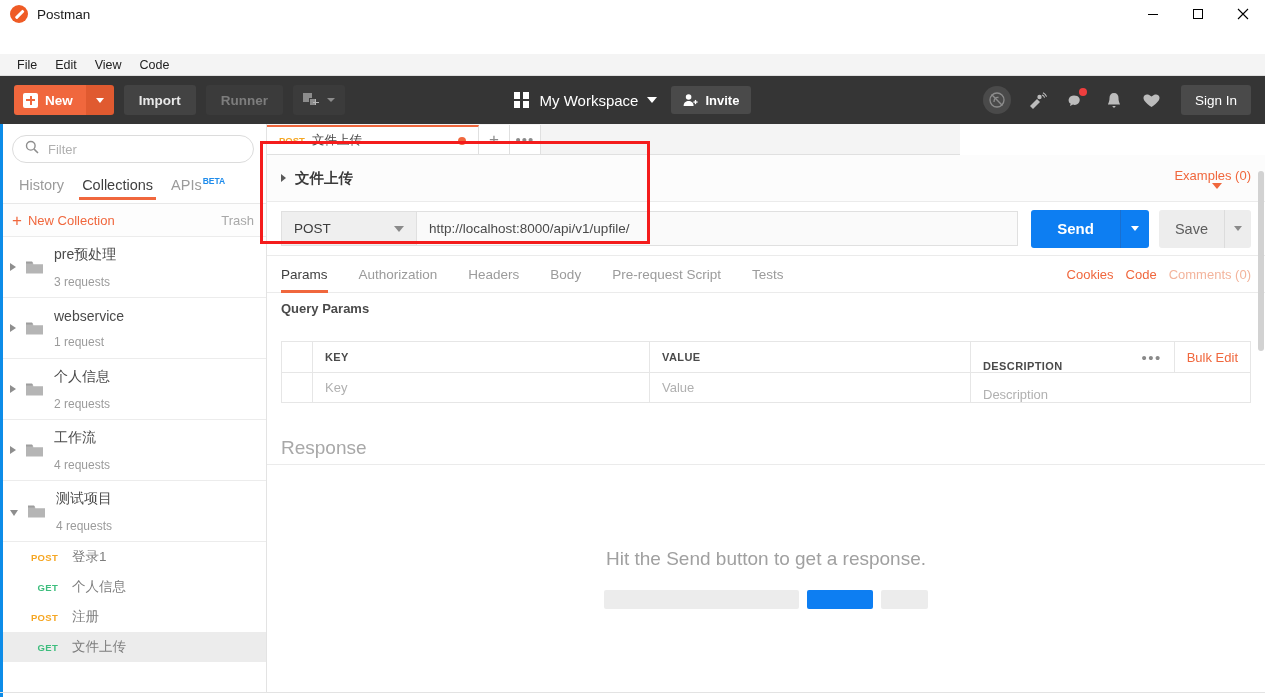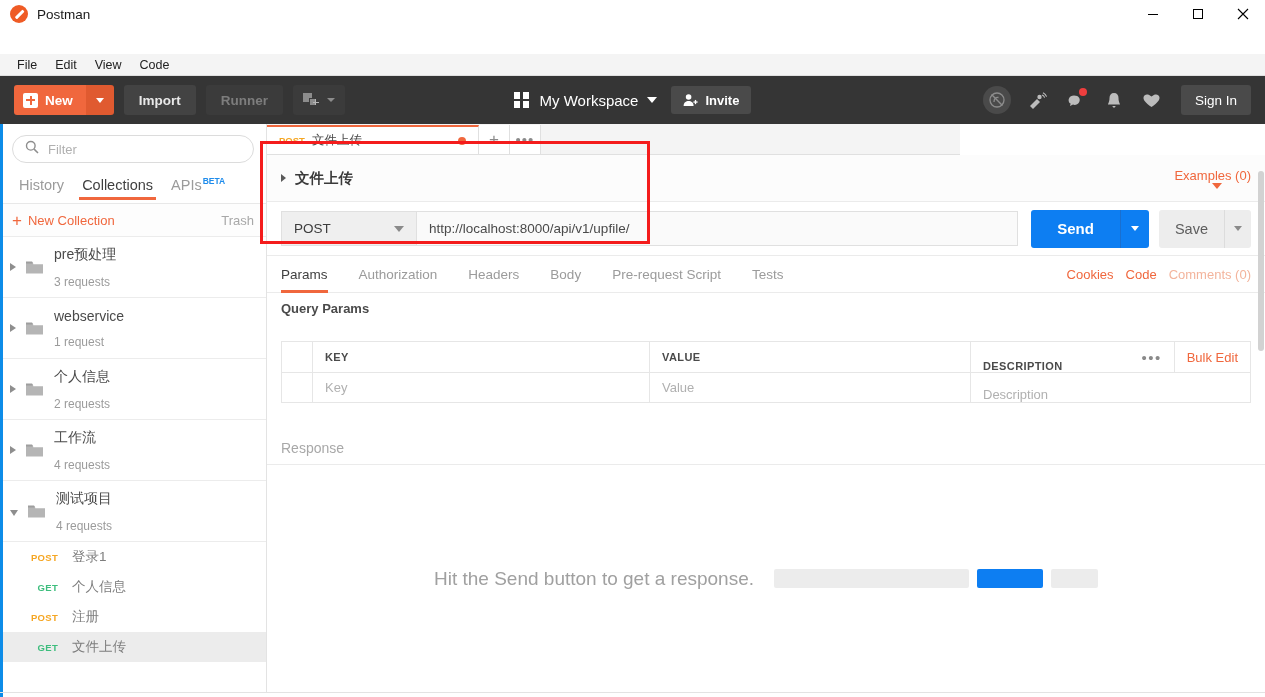--- a/index.html
+++ b/index.html
@@ -397,25 +397,25 @@
   }
   .dots3 {
     color: #8a8a8a; font-size: 15px; letter-spacing: 1.5px;
     padding: 0 12px; border-right: 1px solid #e6e6e6; display: flex;
     align-items: center; height: 100%;
   }
   .bulk { color: #f0673d; font-size: 13px; padding-left: 12px; }
 
   .resp-title {
     height: 33px; flex: none; display: flex; align-items: center;
-    padding-left: 14px; font-size: 14px; color: #a8a8a8;
+    padding-left: 14px; font-size: 19px; color: #a8a8a8;
     border-bottom: 1px solid #ebebeb;
   }
   .resp-body {
-    flex: 1; display: flex; flex-direction: row;
+    flex: 1; display: flex; flex-direction: column;
     align-items: center; justify-content: center; gap: 20px;
     background: #fff;
   }
   .resp-msg { font-size: 19px; color: #a0a0a0; }
   .skel { display: flex; gap: 8px; align-items: center; }
   .skel .s1 { width: 195px; height: 19px; background: #ececec; border-radius: 2px; }
   .skel .s2 { width: 66px; height: 19px; background: #0d7ef2; border-radius: 2px; }
   .skel .s3 { width: 47px; height: 19px; background: #ececec; border-radius: 2px; }
 
   .vscroll {

